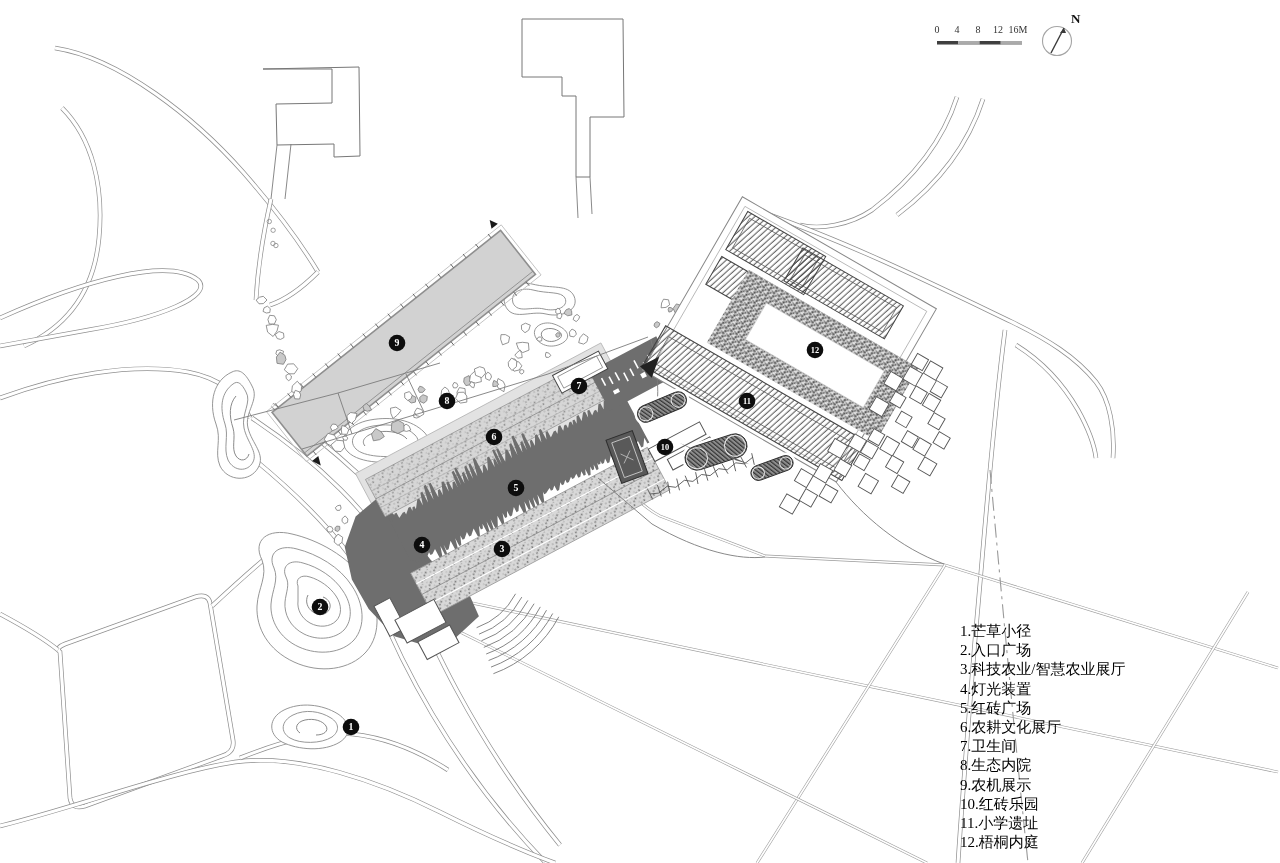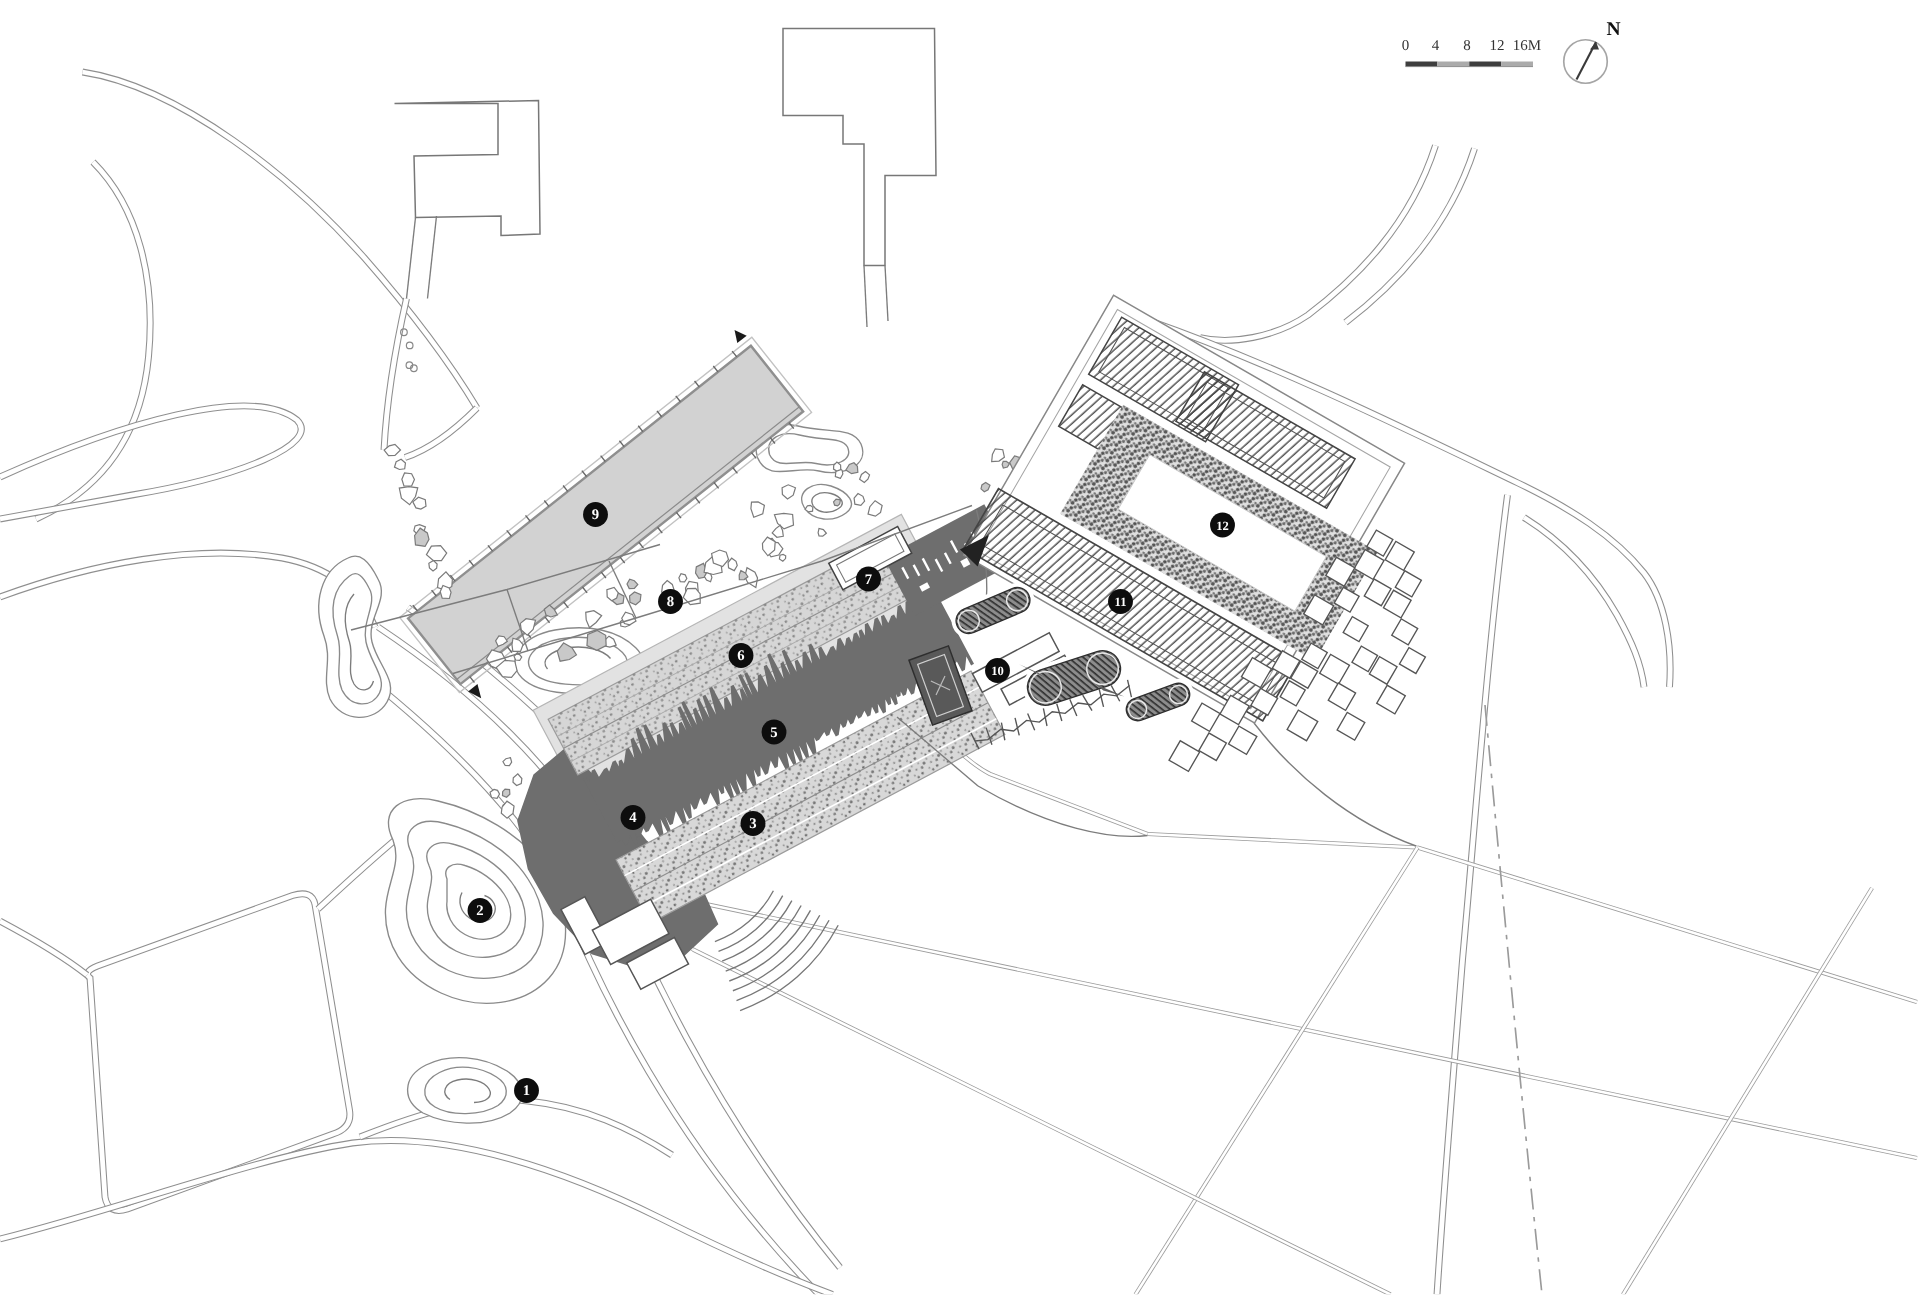--- a/index.html
+++ b/index.html
@@ -526,14 +526,28 @@
   </g>
 
   <g id="north">
     <circle cx="1057" cy="41" r="14.5" fill="none" stroke="#a5a5a5" stroke-width="1.1"></circle>
     <line x1="1051" y1="53" x2="1064" y2="28" stroke="#3a3a3a" stroke-width="1.4"></line>
     <polygon points="1064,28 1060,33 1066,33" fill="#3a3a3a"></polygon>
     <text x="1071" y="23" font-size="13" font-weight="bold" fill="#111">N</text>
   </g>
 </svg>
 
+<div id="legend">
+      <div class="legend-line">1.芒草小径</div>
+      <div class="legend-line">2.入口广场</div>
+      <div class="legend-line">3.科技农业/智慧农业展厅</div>
+      <div class="legend-line">4.灯光装置</div>
+      <div class="legend-line">5.红砖广场</div>
+      <div class="legend-line">6.农耕文化展厅</div>
+      <div class="legend-line">7.卫生间</div>
+      <div class="legend-line">8.生态内院</div>
+      <div class="legend-line">9.农机展示</div>
+      <div class="legend-line">10.红砖乐园</div>
+      <div class="legend-line">11.小学遗址</div>
+      <div class="legend-line">12.梧桐内庭</div>
+    </div>
 
 </div>
 
 </body></html>

